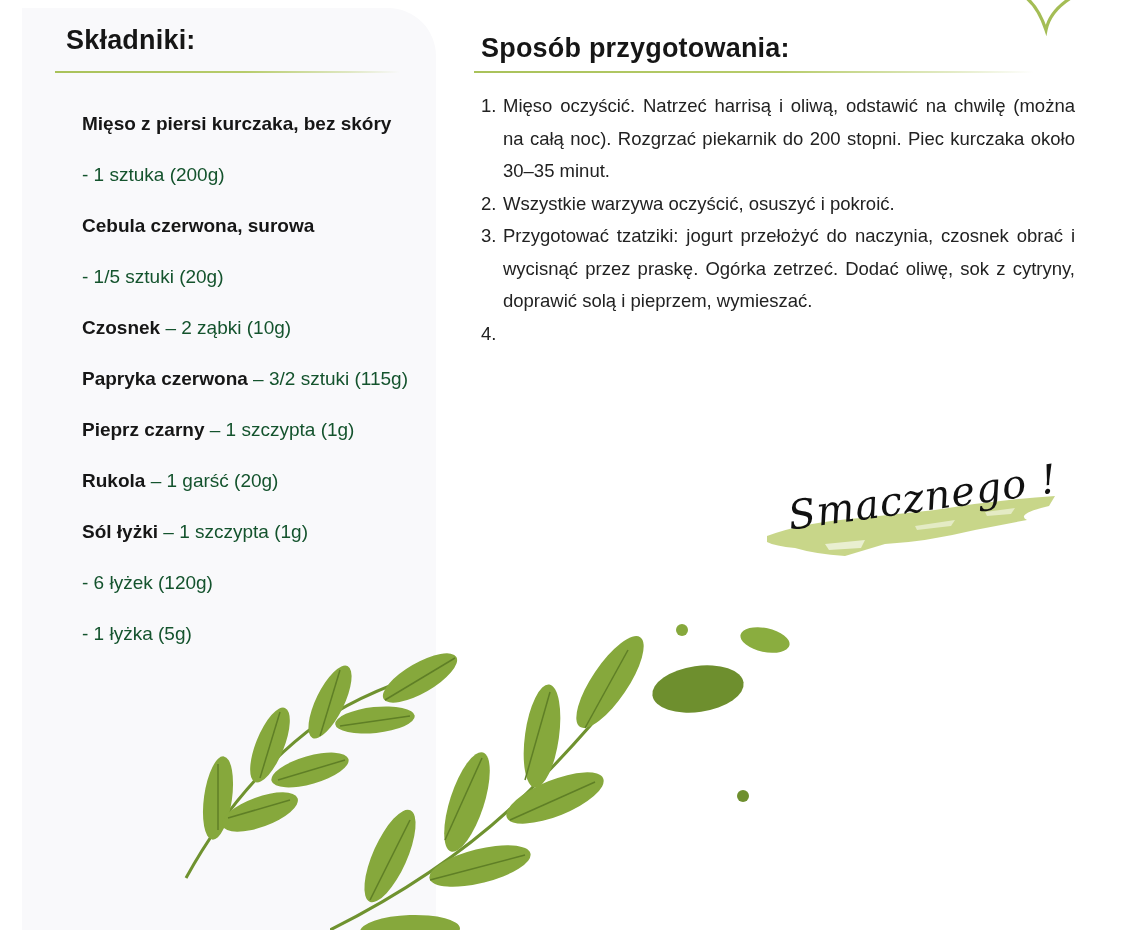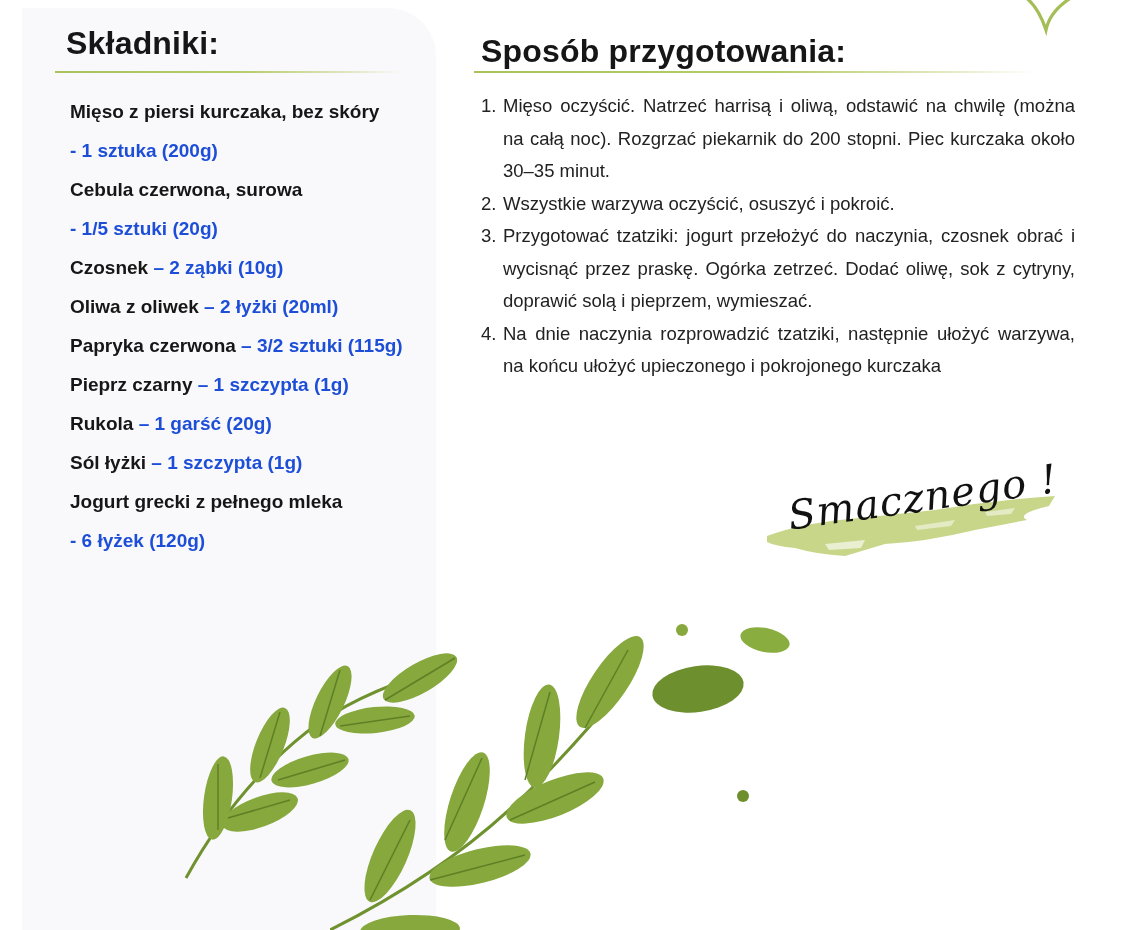--- a/index.html
+++ b/index.html
@@ -7,34 +7,34 @@
     width:1124px; height:930px; overflow:hidden; position:relative;
     background:#ffffff;
     font-family:"Liberation Sans", "DejaVu Sans", sans-serif;
     color:#1a1a1a;
   }
   .left-card {
     position:absolute; left:22px; top:8px; width:414px; height:940px;
     background:#f9f9fb; border-top-right-radius:48px;
   }
   .section-title {
-    position:absolute; font-weight:700; font-size:32px; letter-spacing:0.2px;
+    position:absolute; font-weight:700; font-size:27px; letter-spacing:0.2px;
     color:#161616; margin:0;
   }
   .rule {
     position:absolute; height:2px;
     background:linear-gradient(90deg, #a9c25a 0%, #b7cc6b 55%, rgba(183,204,107,0.4) 85%, rgba(183,204,107,0) 100%);
   }
   .ingredients {
     position:absolute; left:66px; top:90px; width:370px; margin:0; padding:0; list-style:none;
     font-size:19px; line-height:35px;
   }
-  .ingredients li { margin:4px; padding:0; white-space:nowrap; }
+  .ingredients li { margin:16px; padding:0; white-space:nowrap; }
   .ingredients .name { font-weight:700; color:#161616; }
-  .ingredients .amt { font-weight:700; color:#1d4ed8;text-align:center; }
+  .ingredients .amt { font-weight:400; color:#14532d;text-align:center; }
   .steps {
     position:absolute; left:481px; top:90px; width:594px; margin:0; padding:0; list-style:none;
     font-size:18.5px; line-height:32.5px; color:#222;
   }
   .steps li { position:relative; padding-left:22px; text-align:justify; }
   .steps .num { position:absolute; left:0; top:0; }
   .signature {
     position:absolute; left:765px; top:470px; width:300px; height:95px;
   }
   .signature-text {
@@ -55,37 +55,36 @@
 
 <h2 class="section-title" style="left:66px;top:25px;">Składniki:</h2>
 <div class="rule" style="left:55px;top:71px;width:345px;"></div>
 
 <ul class="ingredients">
   <li><span class="name">Mięso z piersi kurczaka, bez skóry</span><span class="amt"></span></li>
   <li><span class="name"></span><span class="amt">- 1 sztuka (200g)</span></li>
   <li><span class="name">Cebula czerwona, surowa</span><span class="amt"></span></li>
   <li><span class="name"></span><span class="amt">- 1/5 sztuki (20g)</span></li>
   <li><span class="name">Czosnek</span><span class="amt"> – 2 ząbki (10g)</span></li>
-  <li><span class="name">Oliwa z oliwek</span><span class="amt"> – 2 łyżki (20ml)</span></li>
   <li><span class="name">Papryka czerwona</span><span class="amt"> – 3/2 sztuki (115g)</span></li>
   <li><span class="name">Pieprz czarny</span><span class="amt"> – 1 szczypta (1g)</span></li>
   <li><span class="name">Rukola</span><span class="amt"> – 1 garść (20g)</span></li>
   <li><span class="name">Sól łyżki</span><span class="amt"> – 1 szczypta (1g)</span></li>
-  <li><span class="name">Jogurt grecki z pełnego mleka</span><span class="amt"></span></li>
   <li><span class="name"></span><span class="amt">- 6 łyżek (120g)</span></li>
+  <li><span class="name"></span><span class="amt">- 1 łyżka (5g)</span></li>
 </ul>
 
 <h2 class="section-title" style="left:481px;top:33px;">Sposób przygotowania:</h2>
 <div class="rule" style="left:474px;top:71px;width:560px;"></div>
 
 <ol class="steps">
   <li><span class="num">1.</span><span>Mięso oczyścić. Natrzeć harrisą i oliwą, odstawić na chwilę (można na całą noc). Rozgrzać piekarnik do 200 stopni. Piec kurczaka około 30–35 minut.</span></li>
   <li><span class="num">2.</span><span>Wszystkie warzywa oczyścić, osuszyć i pokroić.</span></li>
   <li><span class="num">3.</span><span>Przygotować tzatziki: jogurt przełożyć do naczynia, czosnek obrać i wycisnąć przez praskę. Ogórka zetrzeć. Dodać oliwę, sok z cytryny, doprawić solą i pieprzem, wymieszać.</span></li>
-  <li><span class="num">4.</span><span>Na dnie naczynia rozprowadzić tzatziki, następnie ułożyć warzywa, na końcu ułożyć upieczonego i pokrojonego kurczaka</span></li>
+  <li><span class="num">4.</span></li>
 </ol>
 
 <div class="signature">
   <svg width="300" height="95" viewBox="0 0 300 95" style="position:absolute;left:0;top:0">
     <path d="M2 66 Q40 52 95 48 L170 40 Q230 30 290 26 L284 36 Q250 44 262 50 L210 60 Q160 72 120 74 L80 86 Q50 84 30 78 Q10 76 2 72 Z" fill="#c2d27c" opacity="0.9"></path>
     <path d="M60 74 L100 70 L96 78 L64 80 Z" fill="#ffffff" opacity="0.6"></path>
     <path d="M150 56 L190 50 L186 56 L152 60 Z" fill="#ffffff" opacity="0.5"></path>
     <path d="M220 42 L250 38 L246 44 L222 46 Z" fill="#ffffff" opacity="0.5"></path>
   </svg>
   <span class="signature-text">Smacznego !</span>

